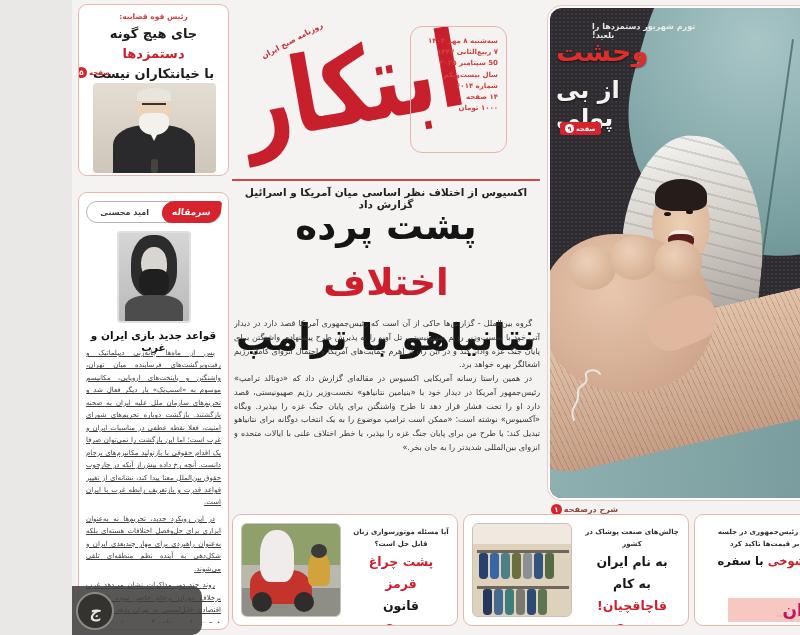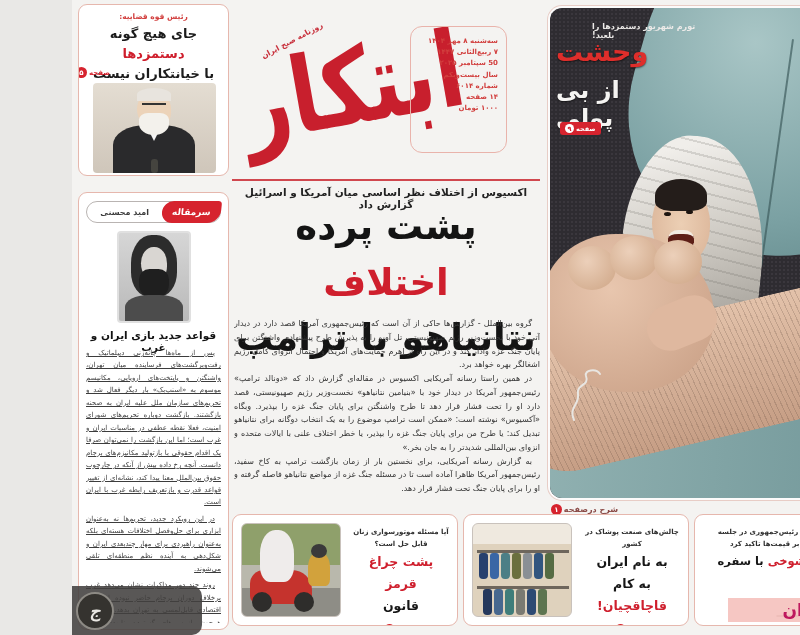--- a/index.html
+++ b/index.html
@@ -170,21 +170,20 @@
   </div>
 
   <div class="lead-kicker">اکسیوس از اختلاف نظر اساسی میان آمریکا و اسرائیل گزارش داد</div>
   <div class="lead-h1">
     <span>پشت پرده </span><span class="red">اختلاف</span><br>
     <span>نتانیاهو با ترامپ</span>
   </div>
   <div class="lead-body">
     <p>گروه بین‌الملل - گزارش‌ها حاکی از آن است که رئیس‌جمهوری آمریکا قصد دارد در دیدار آتی خود با نخست‌وزیر رژیم صهیونیستی، تل آویو را به پذیرش طرح پیشنهادی واشنگتن برای پایان جنگ غزه وادار کند و در این راه از اهرم حمایت‌های آمریکا و احتمال انزوای کامل رژیم اشغالگر بهره خواهد برد.</p>
     <p>در همین راستا رسانه آمریکایی اکسیوس در مقاله‌ای گزارش داد که «دونالد ترامپ» رئیس‌جمهور آمریکا در دیدار خود با «بنیامین نتانیاهو» نخست‌وزیر رژیم صهیونیستی، قصد دارد او را تحت فشار قرار دهد تا طرح واشنگتن برای پایان جنگ غزه را بپذیرد. وبگاه «آکسیوس» نوشته است: «ممکن است ترامپ موضوع را به یک انتخاب دوگانه برای نتانیاهو تبدیل کند: یا طرح من برای پایان جنگ غزه را بپذیر، یا خطر اختلاف علنی با ایالات متحده و انزوای بین‌المللی شدیدتر را به جان بخر.»</p>
-    <p>به گزارش رسانه آمریکایی، برای نخستین بار از زمان بازگشت ترامپ به کاخ سفید، رئیس‌جمهور آمریکا ظاهرا آماده است تا در مسئله جنگ غزه از مواضع نتانیاهو فاصله گرفته و او را برای پایان جنگ تحت فشار قرار دهد.</p>
 
   </div>
   <div class="lead-more">
     <span class="badge">
       <span>شرح درصفحه</span>
       <span class="circ">۱</span>
     </span>
   </div>
 
   <div class="poster">

